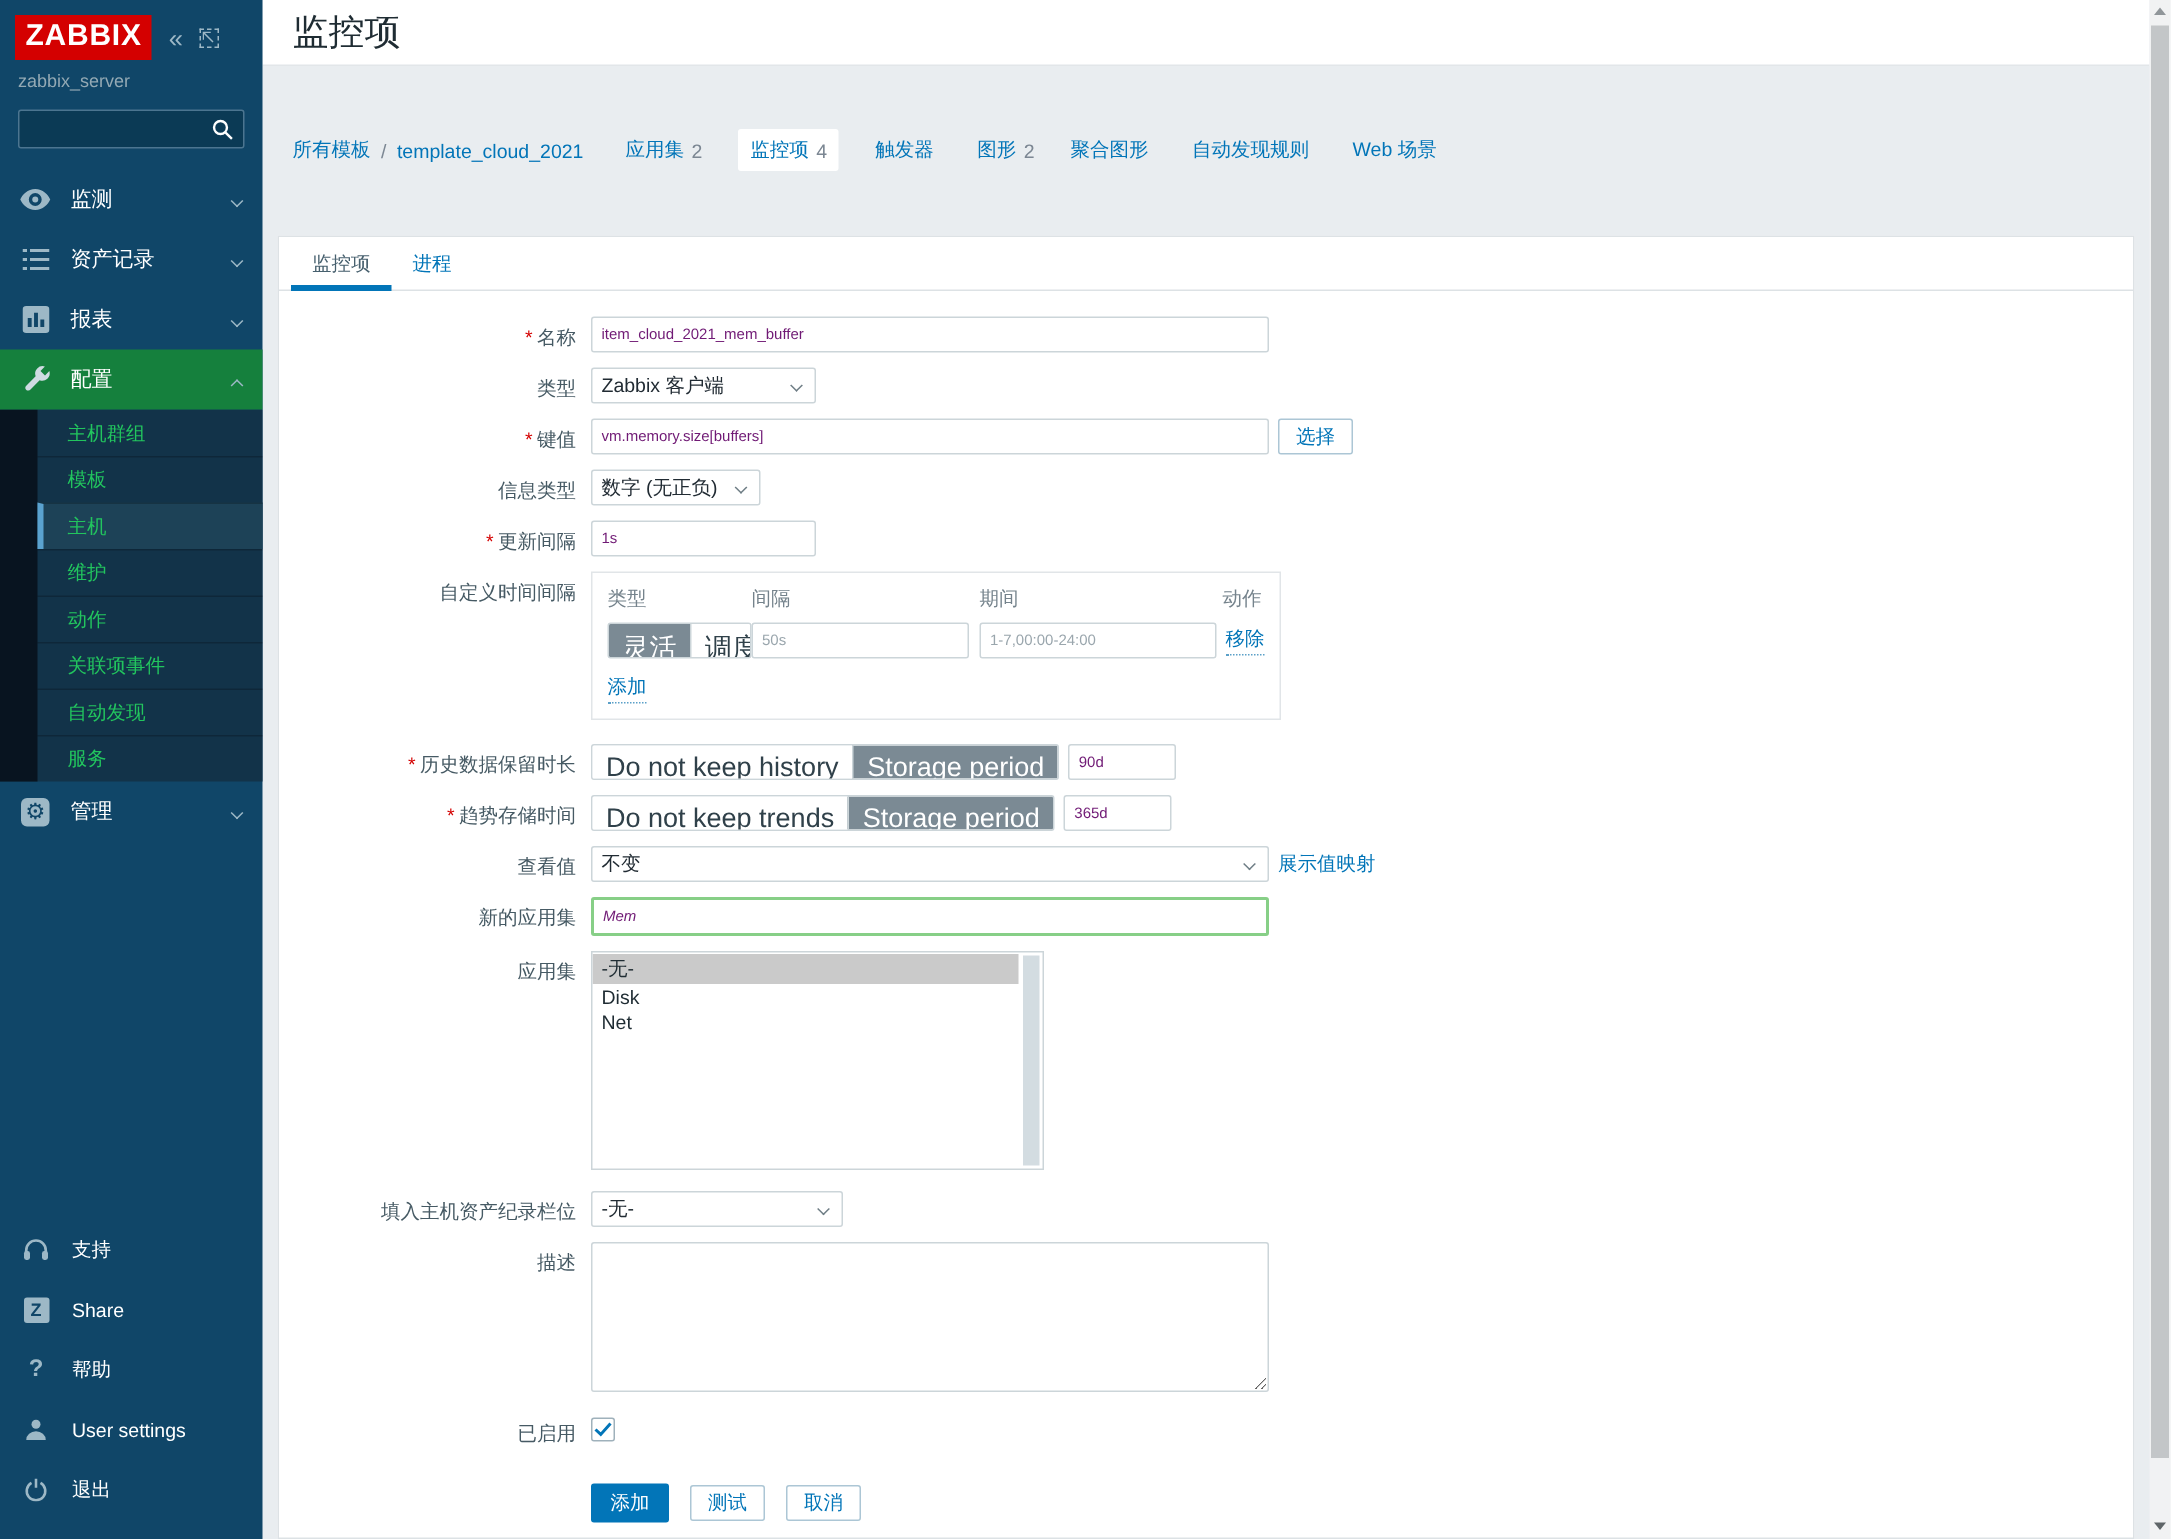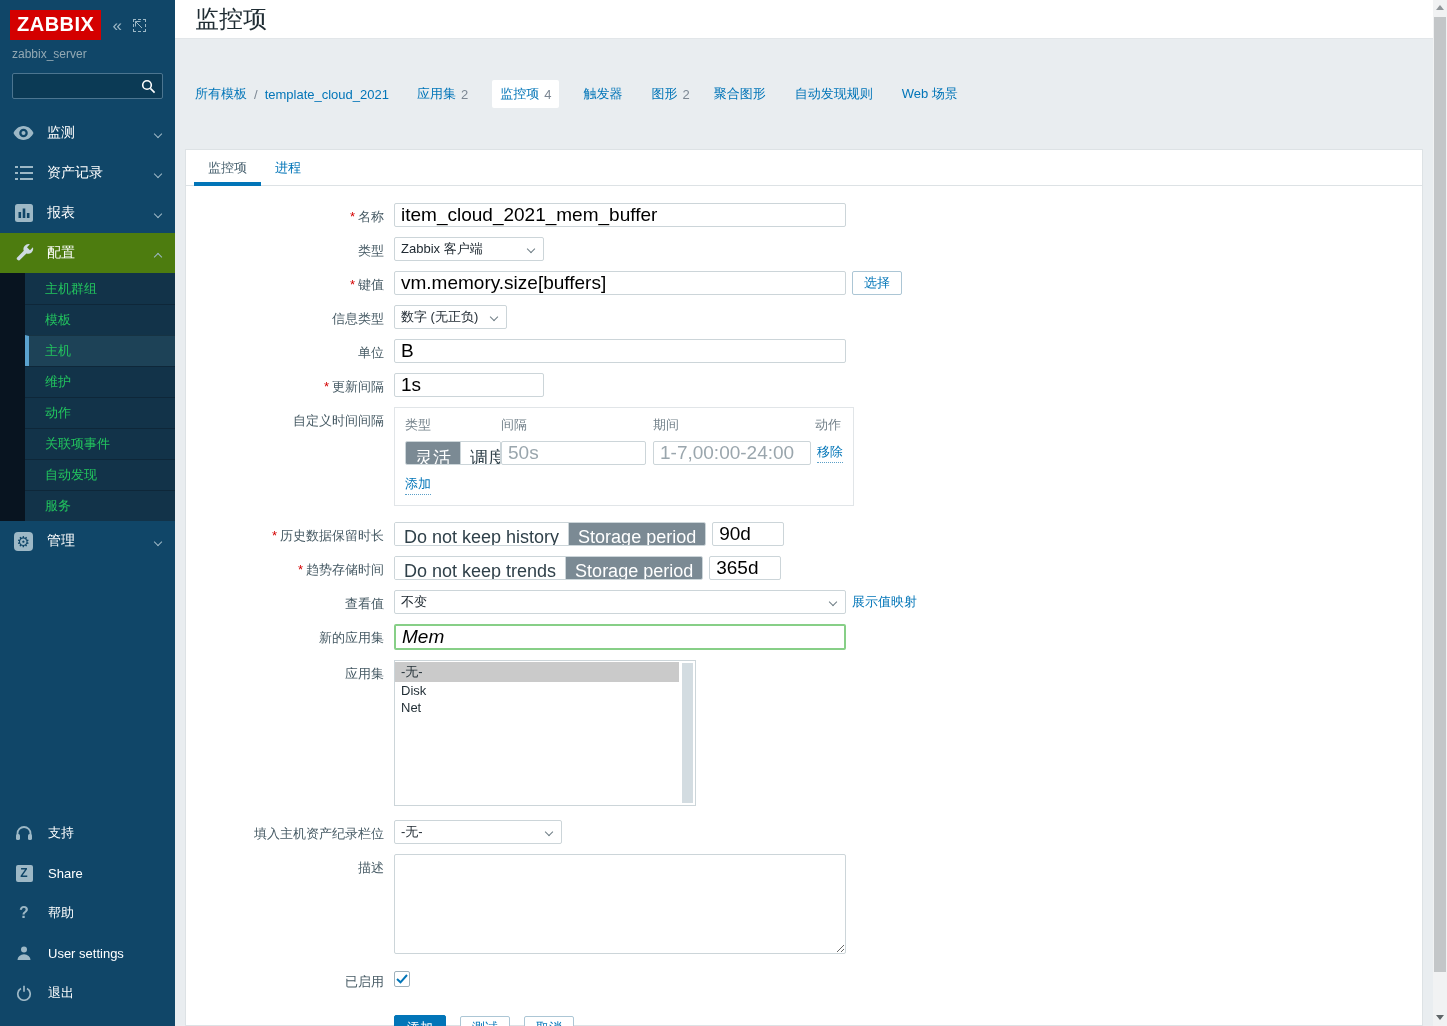--- a/index.html
+++ b/index.html
@@ -20,21 +20,21 @@
   .server-name { color:#93a9b4; font-size:12px; padding:7px 12px 12px; }
   .search-box { margin:0 12px 14px; height:26px; border:1px solid #4c7590; background:#0b3a55; border-radius:2px; position:relative; }
   .search-box input { width:100%; height:100%; background:transparent; border:none; outline:none; color:#fff; padding:0 26px 0 8px; font-size:13px; }
   .search-box .search-icon { position:absolute; right:6px; top:5px; }
 
   .menu { margin-top:12px; }
   .menu-item { height:40px; display:flex; align-items:center; padding:0 13px; gap:13px; font-size:14px; position:relative; cursor:pointer; }
   .menu-item .mi-icon { width:21px; display:flex; justify-content:center; align-items:center; flex-shrink:0; }
   .menu-item .chev { position:absolute; right:14px; top:18px; width:6px; height:6px; border-right:1.5px solid #9db8c6; border-bottom:1.5px solid #9db8c6; transform:rotate(45deg); }
   .menu-item .chev.up { transform:rotate(-135deg); top:21px; }
-  .menu-item.open { background:#4d7c0f; }
+  .menu-item.open { background:#15803d; }
   .gear-badge { width:19px; height:19px; background:#9db8c6; color:#104668; border-radius:4px; display:flex; align-items:center; justify-content:center; font-size:15px; line-height:1; }
   .submenu { background:#123349; border-left:25px solid #081420; }
   .submenu-item { height:31px; display:flex; align-items:center; padding-left:20px; font-size:13px; color:#22c55e; border-top:1px solid rgba(0,0,0,.22); cursor:pointer; }
   .submenu-item:first-child { border-top:none; }
   .submenu-item.active { background:#1d4257; border-left:4px solid #5aa2cf; padding-left:16px; }
 
   .sidebar-footer { position:absolute; bottom:13px; left:0; right:0; }
   .footer-item { height:40px; display:flex; align-items:center; padding:0 14px; gap:14px; font-size:13px; cursor:pointer; }
   .footer-item .fi-icon { width:20px; display:flex; justify-content:center; align-items:center; }
   .z-badge { width:17px; height:17px; background:#9db8c6; color:#104668; font-weight:bold; font-size:12px; border-radius:2px; display:flex; align-items:center; justify-content:center; }
@@ -56,21 +56,21 @@
   .tabs { display:flex; border-bottom:1px solid #dde2e5; padding:0 8px; }
   .tab { padding:9px 14px 8px; color:#0275b8; cursor:pointer; }
   .tab.active { color:#47606e; padding-bottom:4px; border-bottom:4px solid #0275b8; margin-bottom:-1px; }
 
   .form { padding:17px 10px 0; }
   .form-row { display:grid; grid-template-columns:188px 1fr; column-gap:10px; margin-bottom:10px; align-items:start; }
   .form-label { text-align:right; padding-top:5px; color:#465a64; white-space:nowrap; }
   .form-label.required::before { content:"*"; color:#d40000; margin-right:3px; }
   .ctrl { display:flex; align-items:center; gap:6px; }
 
-  .input { height:24px; border:1px solid #ccd5d9; border-radius:2px; padding:0 6px; font-size:19px; color:#000000; background:#fff; font-family:inherit; }
+  .input { height:24px; border:1px solid #ccd5d9; border-radius:2px; padding:0 6px; font-size:10px; color:#701a75; background:#fff; font-family:inherit; }
   .input::placeholder { color:#9aa6ad; }
   .w-full { width:452px; }
   .select { height:24px; border:1px solid #ccd5d9; border-radius:2px; background:#fff; display:inline-flex; align-items:center; padding:0 24px 0 6px; position:relative; cursor:pointer; color:#212b33; }
   .select .chev { position:absolute; right:9px; top:8px; width:6px; height:6px; border-right:1px solid #6e7d85; border-bottom:1px solid #6e7d85; transform:rotate(45deg); }
   .btn-outline { height:24px; background:#fff; border:1px solid #acc6d5; border-radius:2px; color:#0275b8; padding:0 11px; font-size:13px; cursor:pointer; font-family:inherit; }
   .btn-primary { height:26px; background:#0275b8; border:1px solid #0275b8; border-radius:2px; color:#fff; padding:0 12px; font-size:13px; cursor:pointer; font-family:inherit; }
 
   .intervals-box { width:460px; border:1px solid #e1e5e8; padding:7px 10px 10px; }
   .intervals-head { display:grid; grid-template-columns:96px 152px 162px auto; color:#75838c; padding:1px 0 7px; }
   .intervals-row { display:grid; grid-template-columns:96px 152px 162px auto; align-items:center; }
@@ -332,26 +332,20 @@
         <div class="form-row">
           <div class="form-label">信息类型</div>
           <div class="ctrl">
             <div class="select w113">
                 <span>数字 (无正负)</span>
                 <span class="chev"></span>
               </div>
           </div>
         </div>
 
-        <div class="form-row">
-          <div class="form-label">单位</div>
-          <div class="ctrl">
-              <input class="input w-full" value="B" style="">
-            </div>
-        </div>
 
         <div class="form-row">
           <div class="form-label required">更新间隔</div>
           <div class="ctrl">
               <input class="input w150" value="1s" style="">
             </div>
         </div>
 
         <div class="form-row">
           <div class="form-label">自定义时间间隔</div>

